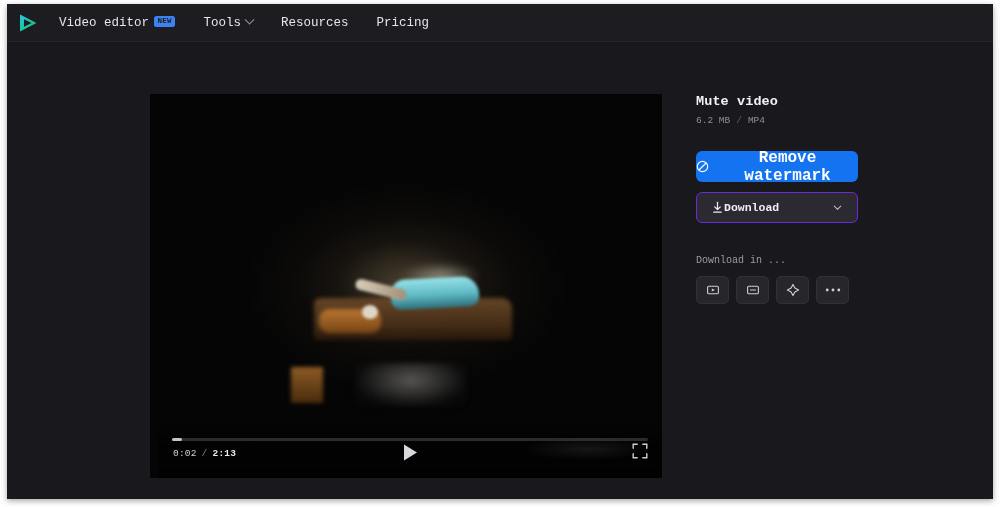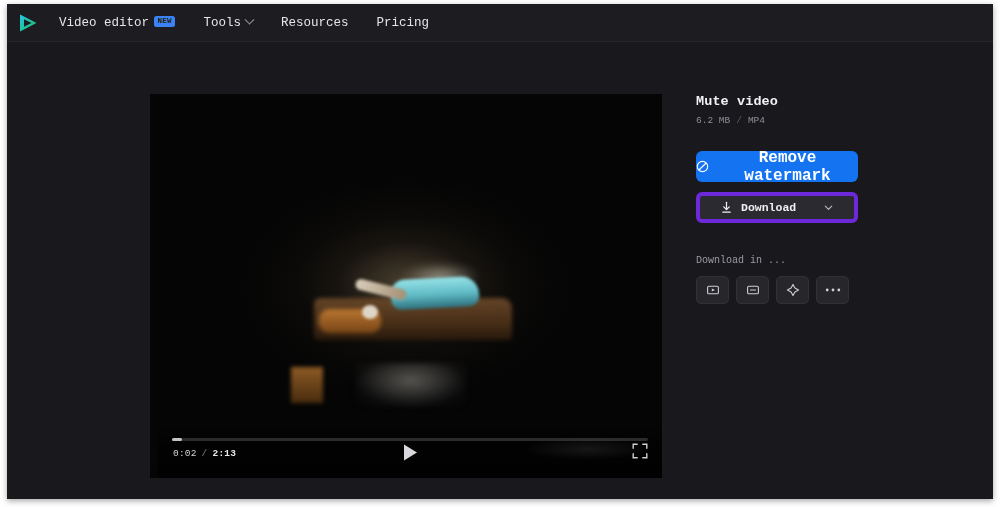--- a/index.html
+++ b/index.html
@@ -297,29 +297,28 @@
     display: flex; align-items: center; justify-content: center;
     gap: 8px;
     cursor: pointer;
   }
 
   #download-button {
     margin-top: 10px;
     width: 100%;
     height: 31px;
     background: #2a2a30;
-    border: 4px solid #6d28d9;
+    border: 1px solid #6d28d9;
     border-radius: 6px;
     color: #f0f0f2;
     font-size: 11.5px;
     font-weight: bold;
     font-family: inherit;
     display: flex; align-items: center;
-    padding: 0 20px;
-    gap: 8px;
+    padding: 0 14px;
     cursor: pointer;
   }
   #download-button .dl-label { flex: 0 0 auto; }
   #download-button .dl-chev { margin-left: auto; }
 
   #continue-label {
     margin-top: 32px;
     font-size: 10px;
     color: #9a9aa3;
   }

